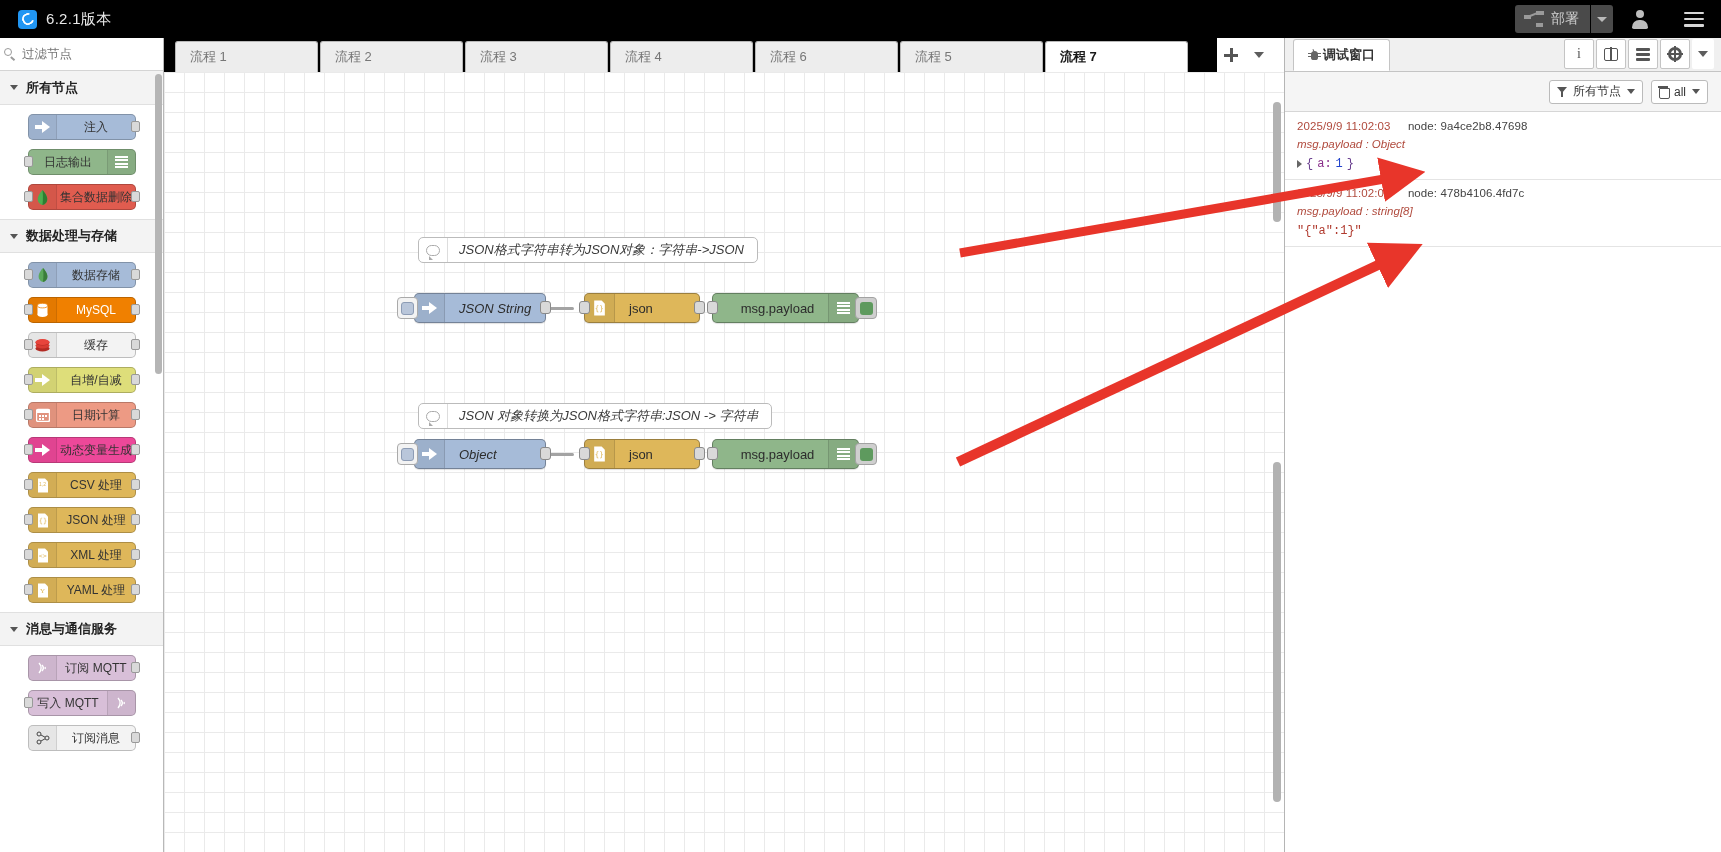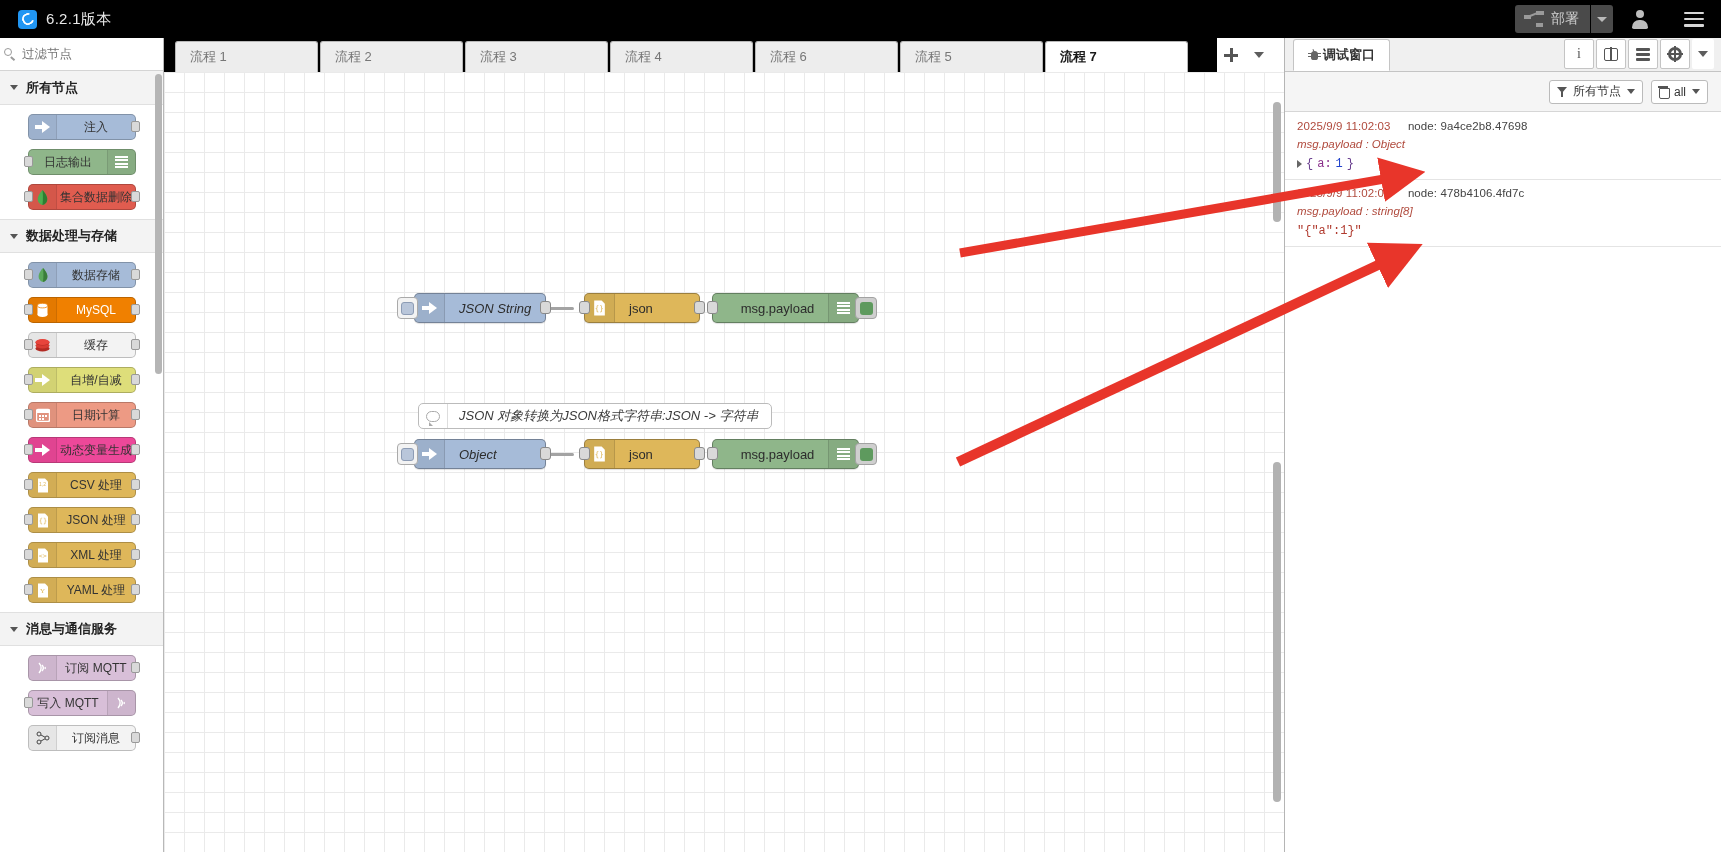--- a/index.html
+++ b/index.html
@@ -581,20 +581,26 @@
               <span class="plus"></span>
             </div>
           <div class="tab-btn">
               <span class="caret-gray"></span>
             </div>
         </div>
       </div>
 
       <div class="canvas">
 
+        <div class="comment" style="left:254px; top:165px;">
+          <span class="cic">
+              <span class="bubble"></span>
+            </span>
+          <span class="ctxt">JSON格式字符串转为JSON对象：字符串-&gt;JSON</span>
+        </div>
 
         <div class="wire" style="left:378px; top:235px; width:32px;"></div>
         <div class="wire" style="left:507px; top:235px; width:32px;"></div>
 
         <div class="fnode" style="left:250px; top:221px; width:132px; background:#a6bbd8;">
           <span class="btn-box">
               <span class="inner"></span>
             </span>
           <span class="fic">
               <span class="arrow-g"></span>

